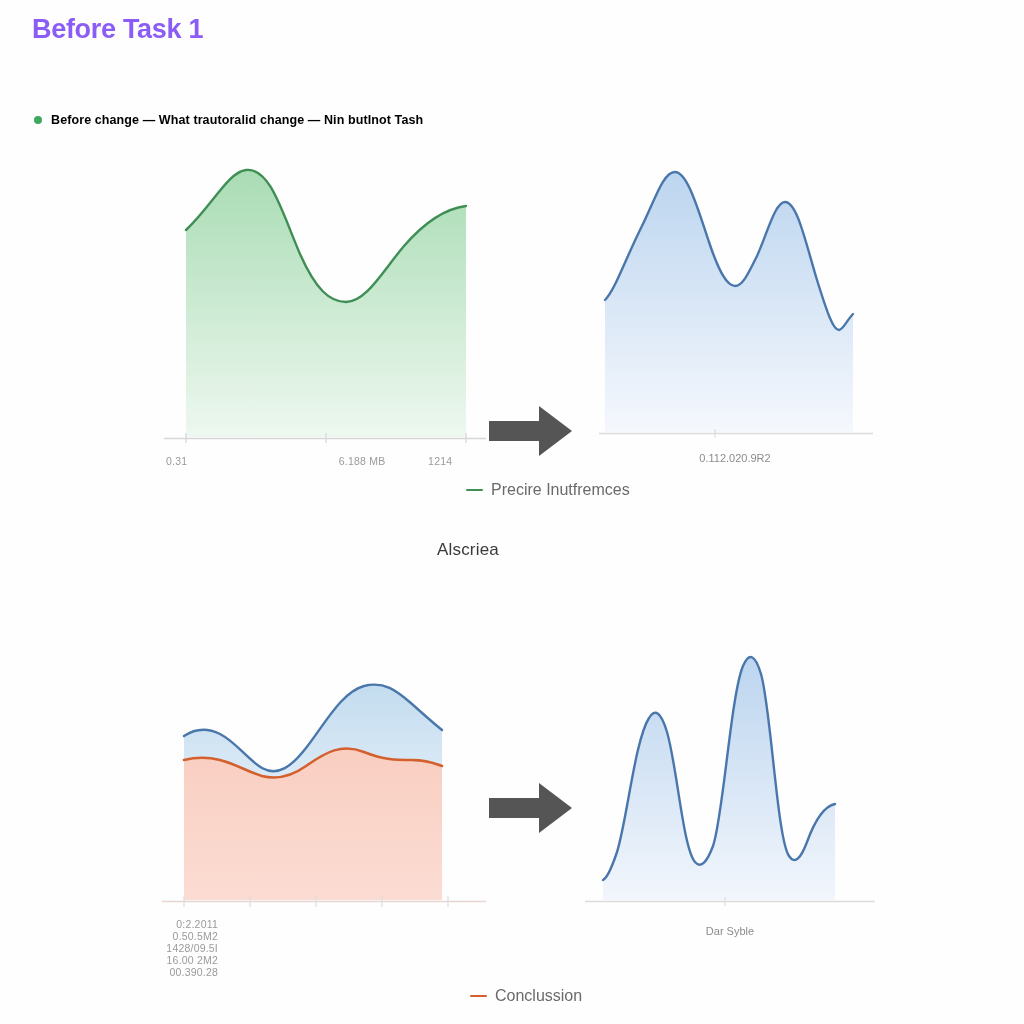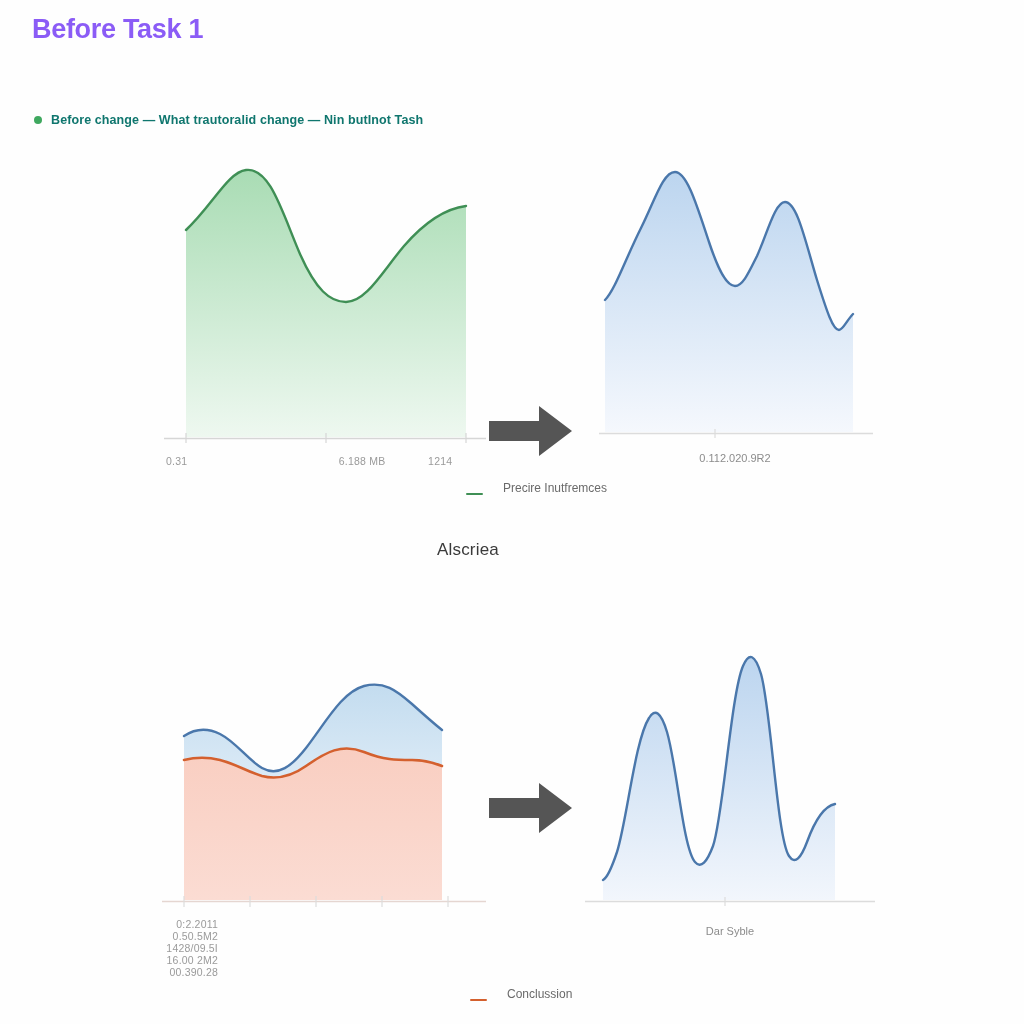--- a/index.html
+++ b/index.html
@@ -31,21 +31,21 @@
     color: #8b5cf6;
   }
   
   .section-legend {
     position: absolute;
     display: flex;
     align-items: center;
     gap: 9px;
     font-size: 12.5px;
     font-weight: 600;
-    color: #0f766e;
+    color: #000000;
     letter-spacing: 0.1px;
     white-space: nowrap;
   }
   .legend-dot {
     width: 8px;
     height: 8px;
     border-radius: 50%;
     display: inline-block;
     flex: 0 0 auto;
   }
@@ -79,23 +79,23 @@
     color: #9a9a9a;
     letter-spacing: 0.2px;
     white-space: nowrap;
   }
   .tick-label { text-align: right; }
 
   
   .chart-legend {
     position: absolute;
     display: flex;
-    align-items: flex-end;
-    gap: 20px;
-    font-size: 12px;
+    align-items: center;
+    gap: 8px;
+    font-size: 16px;
     color: #6a6a6a;
     white-space: nowrap;
   }
   .legend-line {
     display: inline-block;
     width: 17px;
     height: 2.5px;
     border-radius: 2px;
   }
   

